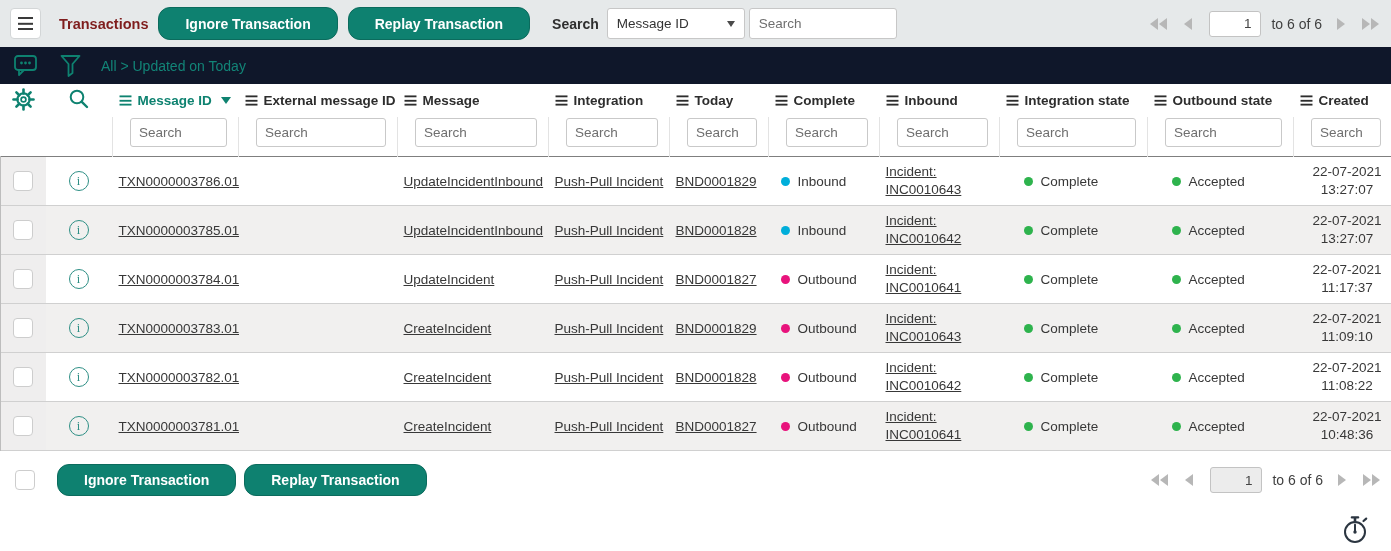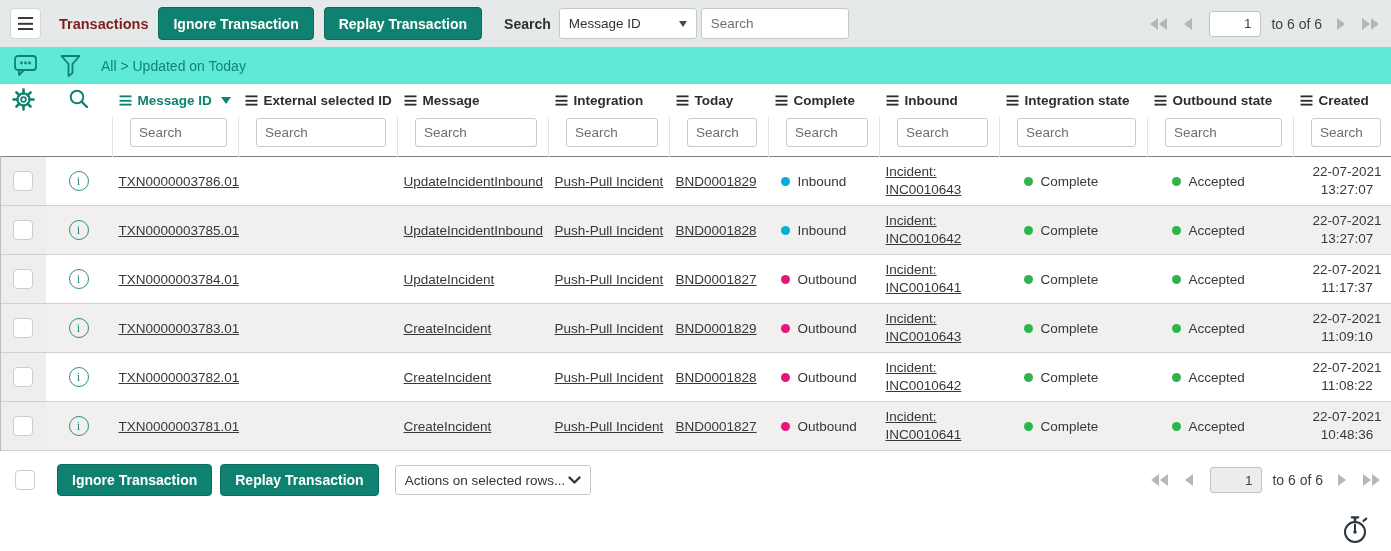--- a/index.html
+++ b/index.html
@@ -20,22 +20,22 @@
     color:#3a3a3a; cursor:pointer; flex:0 0 auto;
   }
   .bars { display:inline-block; width:13px; height:11px; position:relative;
           border-top:2.4px solid currentColor; border-bottom:2.4px solid currentColor; }
   .bars::after { content:""; position:absolute; left:0; right:0; top:50%;
           transform:translateY(-50%); height:2.4px; background:currentColor; }
   .menu-btn .bars { width:15px; height:13px; }
   .page-title { color:#7f1d1d; font-weight:bold; font-size:14.5px; margin-left:18px;
           text-decoration:none; cursor:pointer; }
   .btn-teal {
-    background:#0e8170; border:1px solid #0b6b5d; border-radius:4px; color:#fff;
-    font-weight:bold; font-size:14px; font-family:inherit; padding:0 14px; height:33px;
+    background:#0e8170; border:1px solid #0b6b5d; border-radius:12px; color:#fff;
+    font-weight:bold; font-size:14px; font-family:inherit; padding:0 26px; height:33px;
     margin-left:10px; cursor:pointer;
   }
   .search-label { font-weight:bold; color:#2e2e2e; font-size:14px; margin-left:22px; }
   .selectbox {
     background:#fff; border:1px solid #c7c7c7; border-radius:3px; height:31px;
     display:flex; align-items:center; padding:0 9px; color:#333; cursor:pointer;
     font-size:13.5px;
   }
   .field-select { width:138px; margin-left:8px; }
   .selectbox .grow { flex:1; }
@@ -52,21 +52,21 @@
          border-bottom:6.5px solid transparent; display:inline-block; cursor:pointer; }
   .tri.l { border-right:8.5px solid #b7b7b7; }
   .tri.r { border-left:8.5px solid #b7b7b7; }
   .dbl { display:inline-flex; gap:1px; cursor:pointer; } .pg-gap-m { width:17px; }
   .pg-input { width:52px; height:26px; border:1px solid #c3c3c3; border-radius:3px;
     background:#fff; text-align:right; padding-right:9px; font-family:inherit;
     font-size:13.5px; color:#444; }
   .pg-range { color:#3f3f3f; font-size:14px; margin:0 15px 0 10px; white-space:nowrap; }
   .toolbar .pager { margin-right:2px; }
   
-  .crumb-row { height:37px; display:flex; align-items:center; padding-left:13px; background:#5eead4; }
+  .crumb-row { height:37px; display:flex; align-items:center; padding-left:13px; background:#0f172a; }
   .crumb-row svg { flex:0 0 auto; cursor:pointer; }
   .crumb-ic2 { margin-left:21px; }
   .breadcrumb { color:#128477; font-size:14px; margin-left:19px; cursor:pointer; }
   
   table.grid { border-collapse:collapse; table-layout:fixed; width:1391px; }
   .head-row th { text-align:left; vertical-align:middle; height:33px; padding:0 0 0 6px;
     white-space:nowrap; overflow:hidden; }
   .icon-th { text-align:center !important; padding:0 !important; }
   .col-head { display:inline-flex; align-items:center; gap:6px; color:#2d2d2d;
     font-weight:bold; font-size:13.5px; cursor:pointer; }
@@ -197,21 +197,21 @@
           <line x1="13.8" y1="13.8" x2="19" y2="19" stroke="#0e8270" stroke-width="2.4" stroke-linecap="round"></line>
         </svg>
       </th>
       <th><span class="col-head active">
         <span class="bars"></span>
         <span>Message ID</span>
         <span class="sort-caret"></span>
           </span></th>
       <th><span class="col-head">
         <span class="bars"></span>
-        <span>External selected ID</span>
+        <span>External message ID</span>
           </span></th>
       <th><span class="col-head">
         <span class="bars"></span>
         <span>Message</span>
           </span></th>
       <th><span class="col-head">
         <span class="bars"></span>
         <span>Integration</span>
           </span></th>
       <th><span class="col-head">
@@ -447,26 +447,20 @@
           <span>10:48:36</span>
         </td>
     </tr>
   </tbody>
 </table>
 
 <div class="footer">
   <span class="checkbox"></span>
   <button class="btn-teal">Ignore Transaction</button>
   <button class="btn-teal">Replay Transaction</button>
-  <div class="selectbox actions-select">
-    <span>Actions on selected rows...</span>
-    <svg class="chev" width="13" height="9" viewBox="0 0 13 9">
-      <polyline points="1.5,1.5 6.5,6.5 11.5,1.5" fill="none" stroke="#333" stroke-width="2.3" stroke-linecap="round" stroke-linejoin="round"></polyline>
-    </svg>
-  </div>
   <div class="pager">
     <span class="dbl">
         <span class="tri l"></span>
         <span class="tri l"></span>
       </span>
     <span class="pg-gap-m"></span>
     <span class="tri l"></span>
     <span class="pg-gap-m"></span>
     <input class="pg-input" value="1" style="">
     <span class="pg-range">to 6 of 6</span>

